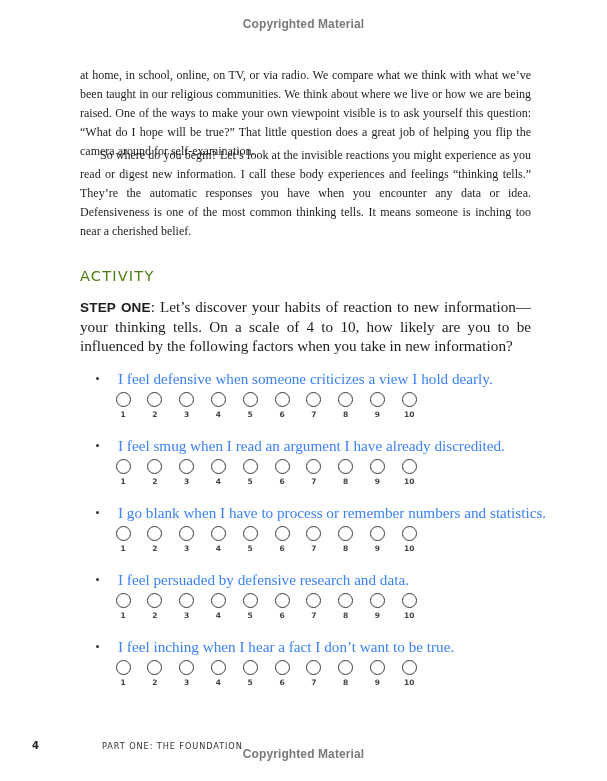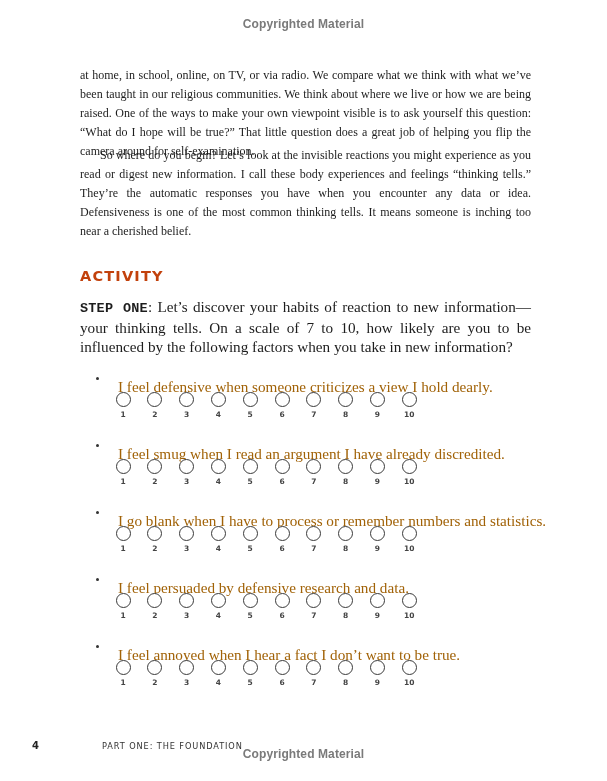--- a/index.html
+++ b/index.html
@@ -3,44 +3,44 @@
 <meta charset="utf-8">
 <style>
   html, body { margin:0; padding:0; }
   body { width:607px; height:781px; background:#ffffff; position:relative; overflow:hidden; }
   .watermark { position:absolute; left:0; width:607px; text-align:center; font-family:"Liberation Sans", sans-serif; font-size:12px; font-weight:bold; color:#7a7a7a; letter-spacing:0.1px; }
   .wm-top { top:17px; }
   .wm-bottom { top:747px; }
   .body-text { position:absolute; left:80px; width:451px; font-family:"Liberation Serif", serif; font-size:12px; line-height:19px; color:#1d1d1d; text-align:justify; }
   .p1 { top:66px; }
   .p2 { top:146px; text-indent:20px; }
-  .heading { position:absolute; left:80px; top:268px; font-family:"DejaVu Sans", sans-serif; font-weight:bold; font-size:14.5px; letter-spacing:1.2px; color:#c2410c; }
+  .heading { position:absolute; left:80px; top:268px; font-family:"DejaVu Sans", sans-serif; font-weight:normal; font-size:14.5px; letter-spacing:1.2px; color:#4d7c0f; }
   .step { position:absolute; left:80px; top:297px; width:451px; font-family:"Liberation Serif", serif; font-size:15.2px; line-height:19px; color:#1d1d1d; text-align:justify; }
-  .step-label { font-family:Liberation Mono, monospace; font-weight:bold; font-size:13.5px; letter-spacing:0.2px; }
+  .step-label { font-family:Liberation Sans, sans-serif; font-weight:bold; font-size:13.5px; letter-spacing:0.2px; }
   .item { position:absolute; left:96px; width:460px; }
   .bullet { position:absolute; left:0; top:8px; width:3px; height:3px; border-radius:50%; background:#333; }
-  .item-text { position:absolute; left:22px; top:8px; white-space:nowrap; font-family:"Liberation Serif", serif; font-size:15.2px; line-height:19px; color:#a16207; }
+  .item-text { position:absolute; left:22px; top:0; white-space:nowrap; font-family:"Liberation Serif", serif; font-size:15.2px; line-height:19px; color:#3b82f6; }
   .scale { position:absolute; left:19px; top:23px; height:34px; width:320px; }
   .opt { position:absolute; top:0; width:16px; text-align:center; }
   .circle { display:block; width:13px; height:13px; border:1.2px solid #3a3a3a; border-radius:50%; margin:0 auto; background:#fff; box-sizing:content-box; cursor:pointer; }
   .num { display:block; margin-top:3px; font-family:"DejaVu Sans", sans-serif; font-weight:bold; font-size:7.5px; color:#444; text-align:center; }
   .footer-num { position:absolute; left:32px; top:740px; font-family:"DejaVu Sans", sans-serif; font-weight:bold; font-size:10px; color:#222; }
   .footer-part { position:absolute; left:67px; top:741px; font-family:"DejaVu Sans", sans-serif; font-size:8.2px; letter-spacing:0.9px; color:#333;padding-left:35px; }
 </style>
 </head>
 <body>
 
 <div class="watermark wm-top">Copyrighted Material</div>
 
 <div class="body-text p1">at home, in school, online, on TV, or via radio. We compare what we think with what we’ve been taught in our religious communities. We think about where we live or how we are being raised. One of the ways to make your own viewpoint visible is to ask yourself this question: “What do I hope will be true?” That little question does a great job of helping you flip the camera around for self-examination.</div>
 <div class="body-text p2">So where do you begin? Let’s look at the invisible reactions you might experience as you read or digest new information. I call these body experiences and feelings “thinking tells.” They’re the automatic responses you have when you encounter any data or idea. Defensiveness is one of the most common thinking tells. It means someone is inching too near a cherished belief.</div>
 
 <div class="heading">ACTIVITY</div>
 
-<div class="step"><span class="step-label">STEP ONE</span><span>: Let’s discover your habits of reaction to new information—your thinking tells. On a scale of 7 to 10, how likely are you to be influenced by the following factors when you take in new information?</span></div>
+<div class="step"><span class="step-label">STEP ONE</span><span>: Let’s discover your habits of reaction to new information—your thinking tells. On a scale of 4 to 10, how likely are you to be influenced by the following factors when you take in new information?</span></div>
 
 <div id="items">
     <div class="item" style="top: 369px;">
       <span class="bullet"></span>
       <span class="item-text">I feel defensive when someone criticizes a view I hold dearly.</span>
       <div class="scale">
         <div class="opt" style="left: 0px;">
           <span class="circle"></span>
           <span class="num">1</span>
         </div>
@@ -215,21 +215,21 @@
           <span class="num">9</span>
         </div>
         <div class="opt" style="left: 286.2px;">
           <span class="circle"></span>
           <span class="num">10</span>
         </div>
       </div>
     </div>
     <div class="item" style="top: 637px;">
       <span class="bullet"></span>
-      <span class="item-text">I feel annoyed when I hear a fact I don’t want to be true.</span>
+      <span class="item-text">I feel inching when I hear a fact I don’t want to be true.</span>
       <div class="scale">
         <div class="opt" style="left: 0px;">
           <span class="circle"></span>
           <span class="num">1</span>
         </div>
         <div class="opt" style="left: 31.8px;">
           <span class="circle"></span>
           <span class="num">2</span>
         </div>
         <div class="opt" style="left: 63.6px;">

